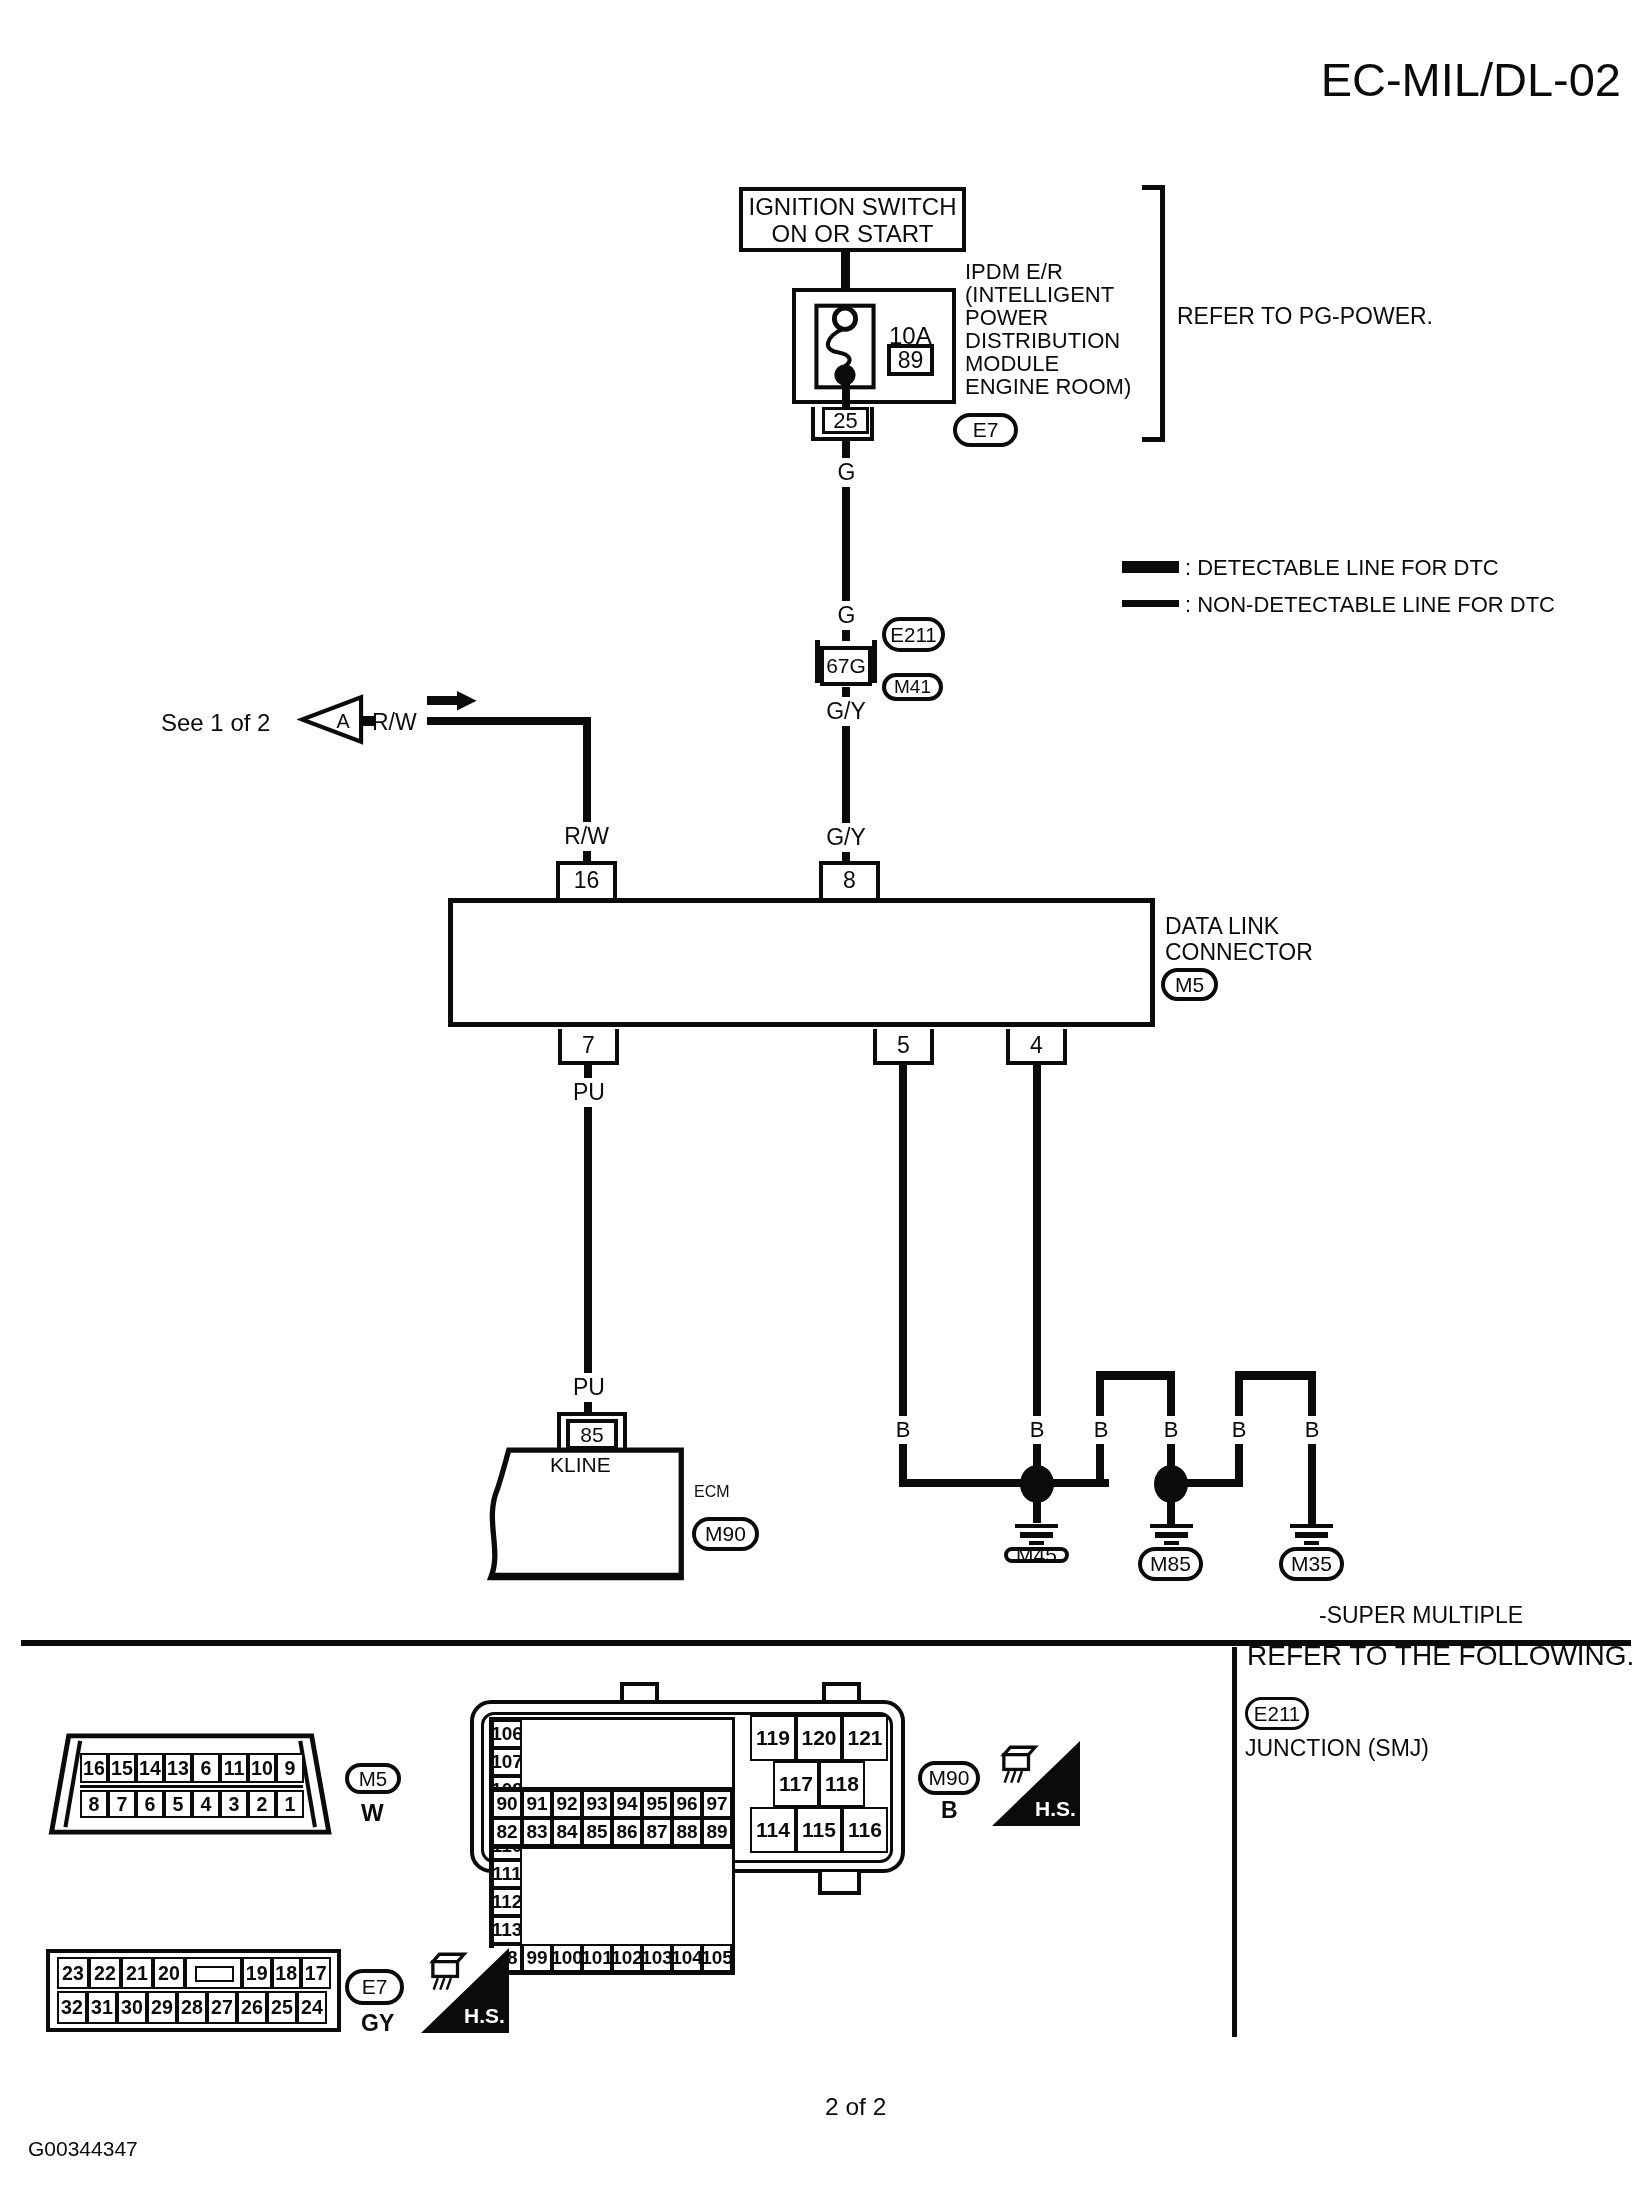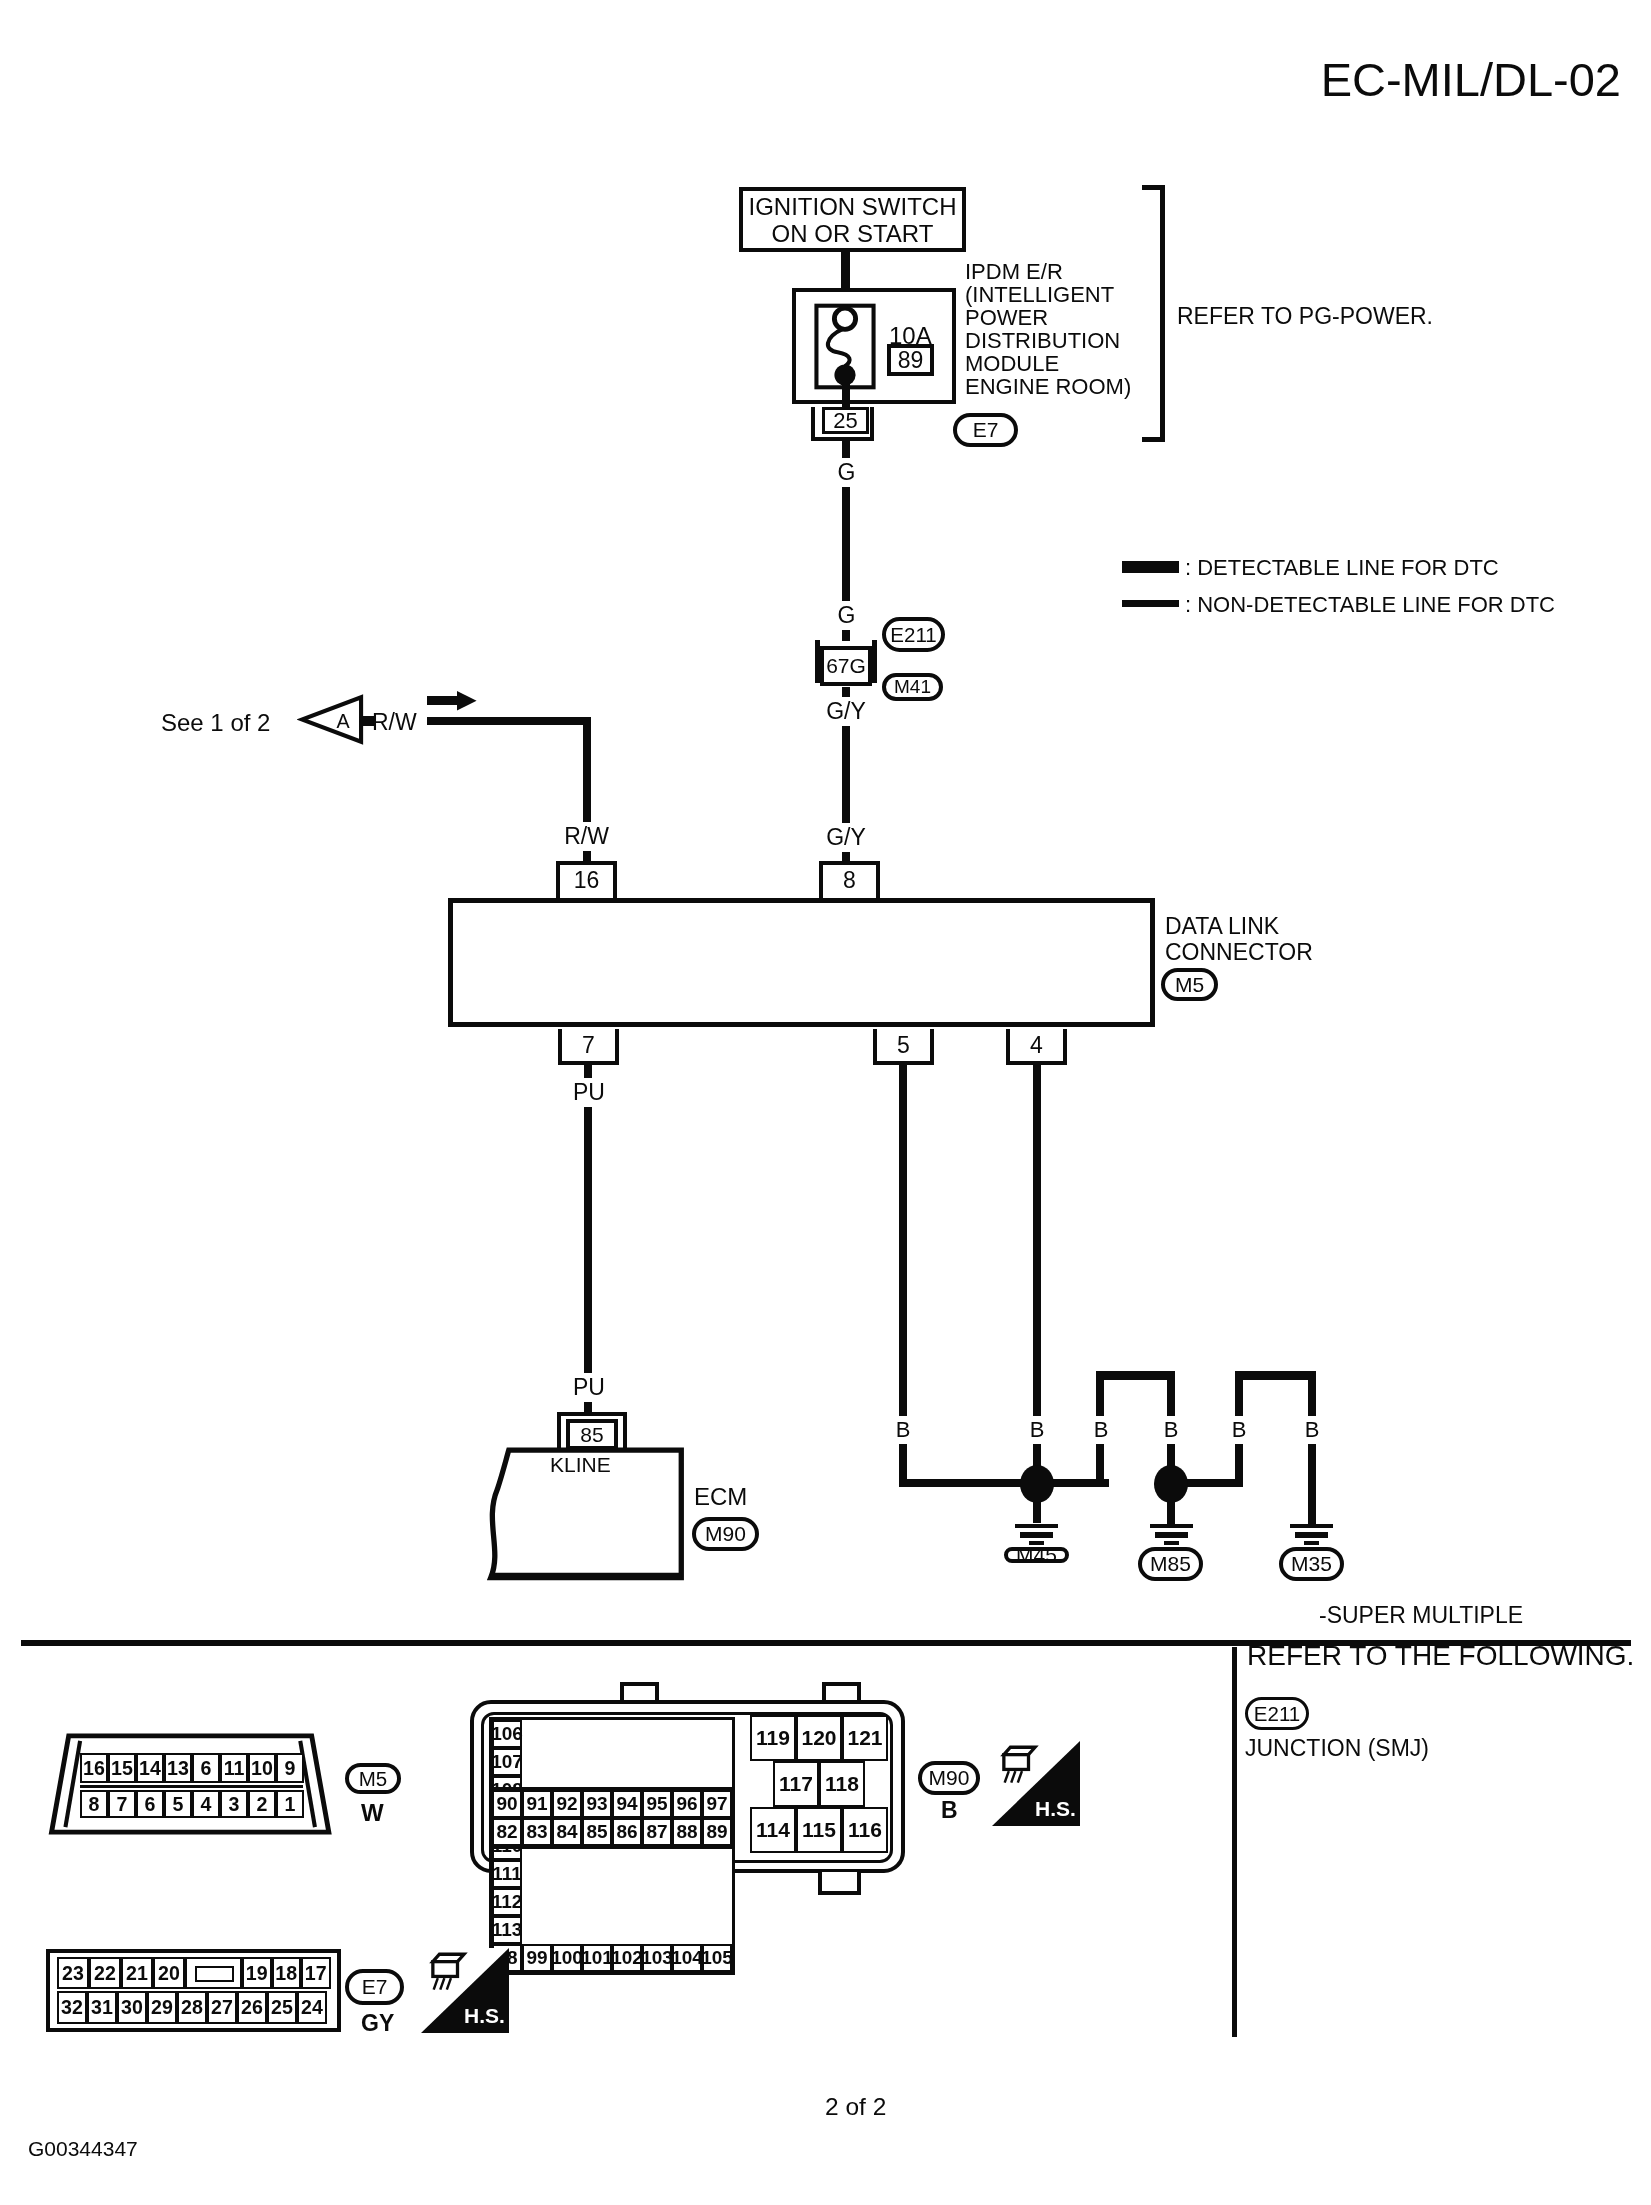--- a/index.html
+++ b/index.html
@@ -151,21 +151,21 @@
 
   <div class="bracket-open-bottom" style="left:557px;top:1412px;width:70px;height:38px;"></div>
   <div class="box" style="left:566px;top:1419px;width:52px;height:31px;border-width:4.1px;display:flex;align-items:center;justify-content:center;font-size:21px;">
     <span>85</span>
   </div>
   <svg class="abs" style="left:481px;top:1445px;" width="206" height="141" viewBox="0 0 252 172">
     <path d="M34,6 L245,6 L245,162 L12,162 C26,128 4,92 20,54 C26,36 30,20 34,6 Z" fill="#fff" stroke="#0b0b0b" stroke-width="6.5"></path>
     <line x1="12" y1="160" x2="245" y2="160" stroke="#0b0b0b" stroke-width="8"></line>
   </svg>
   <div class="lbl" style="left:550px;top:1453px;font-size:21px;">KLINE</div>
-  <div class="lbl" style="left:694px;top:1483px;font-size:24px;">ECM</div>
+  <div class="lbl" style="left:694px;top:1483px;font-size:16px;">ECM</div>
   <div class="oval" style="left:692px;top:1517px;width:67px;height:34px;font-size:21px;">
     <span>M90</span>
   </div>
 
   <div class="wire" style="left:899px;top:1065px;width:8.2px;height:421px;"></div>
   <div class="wire" style="left:899px;top:1479px;width:141px;height:8.2px;"></div>
   <div class="wire" style="left:1033px;top:1065px;width:8.2px;height:458px;"></div>
   <div class="wire" style="left:1037px;top:1479px;width:72px;height:8.2px;"></div>
   <div class="wire" style="left:1096px;top:1371px;width:8.2px;height:116px;"></div>
   <div class="wire" style="left:1096px;top:1371px;width:79px;height:9px;"></div>

